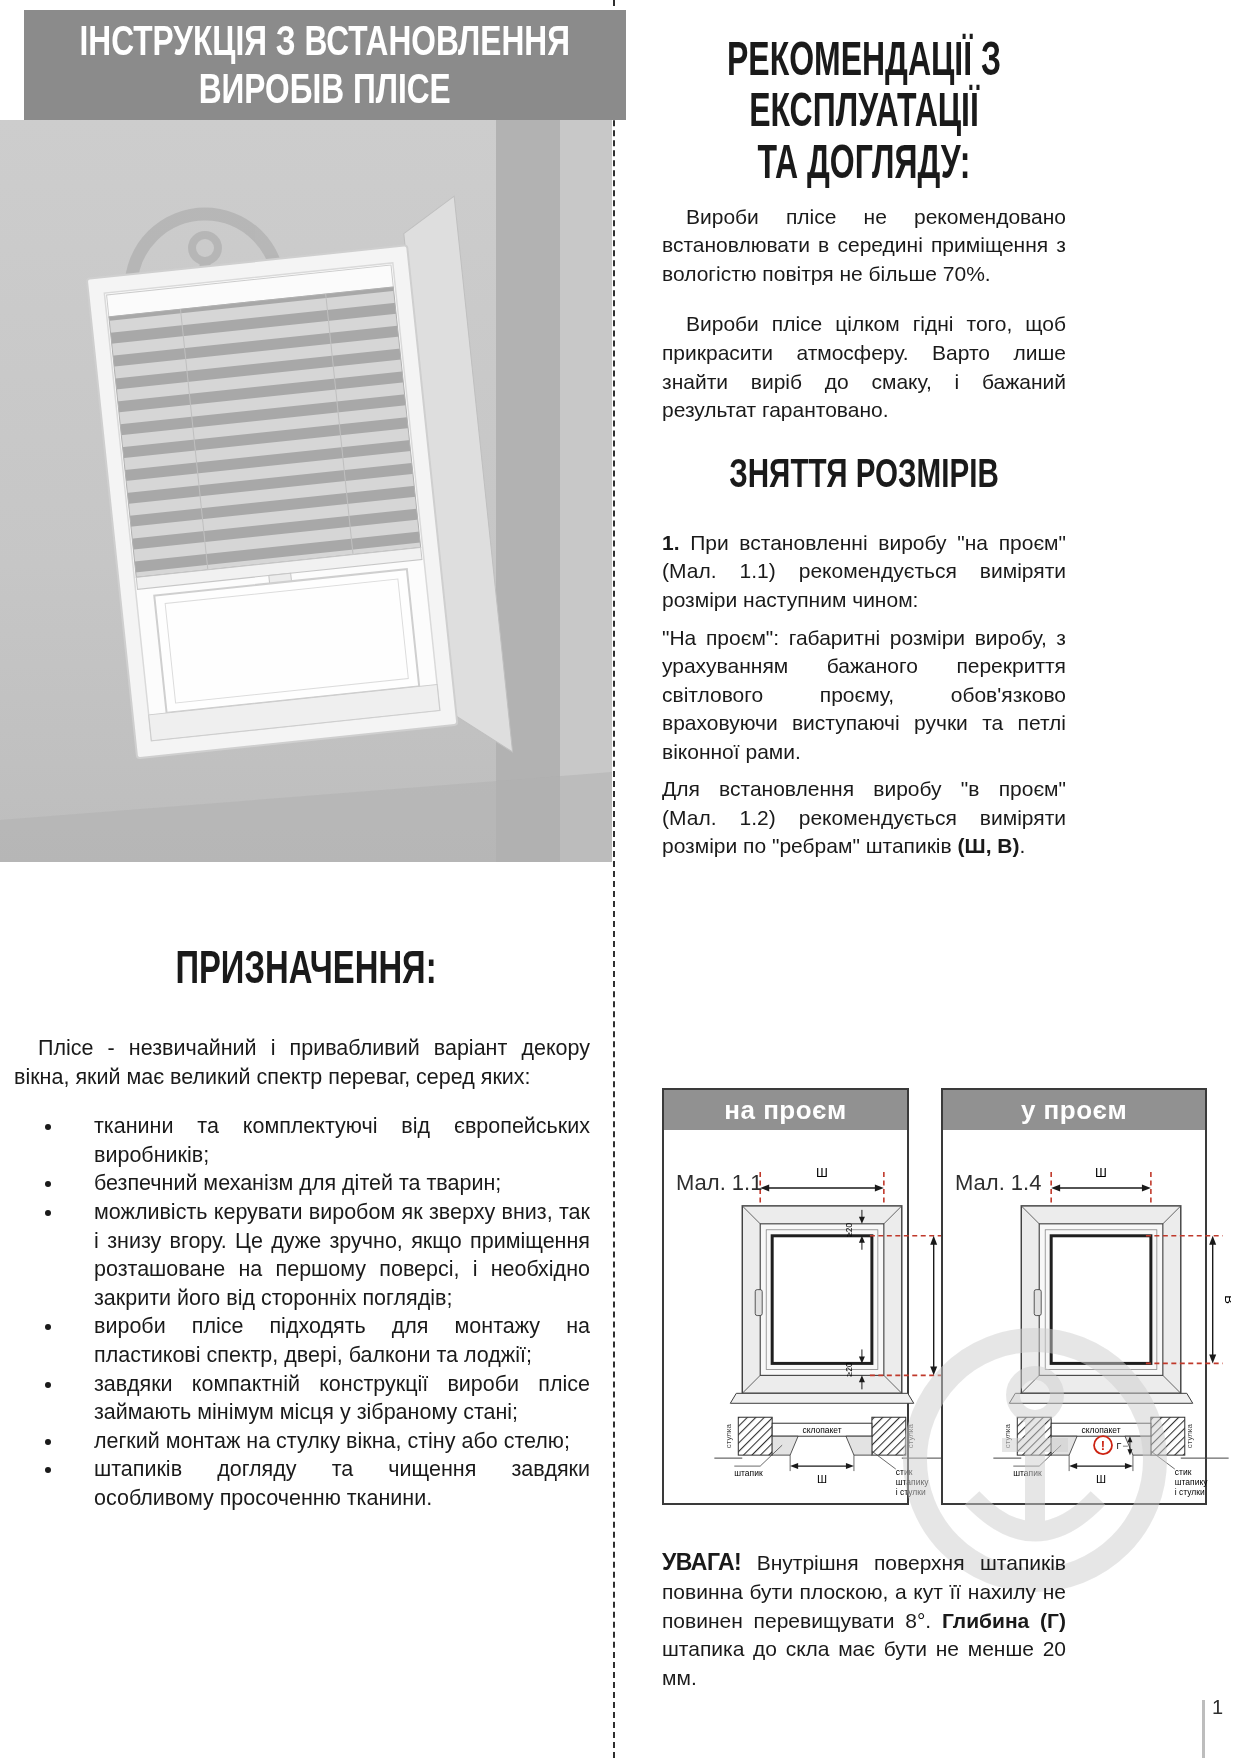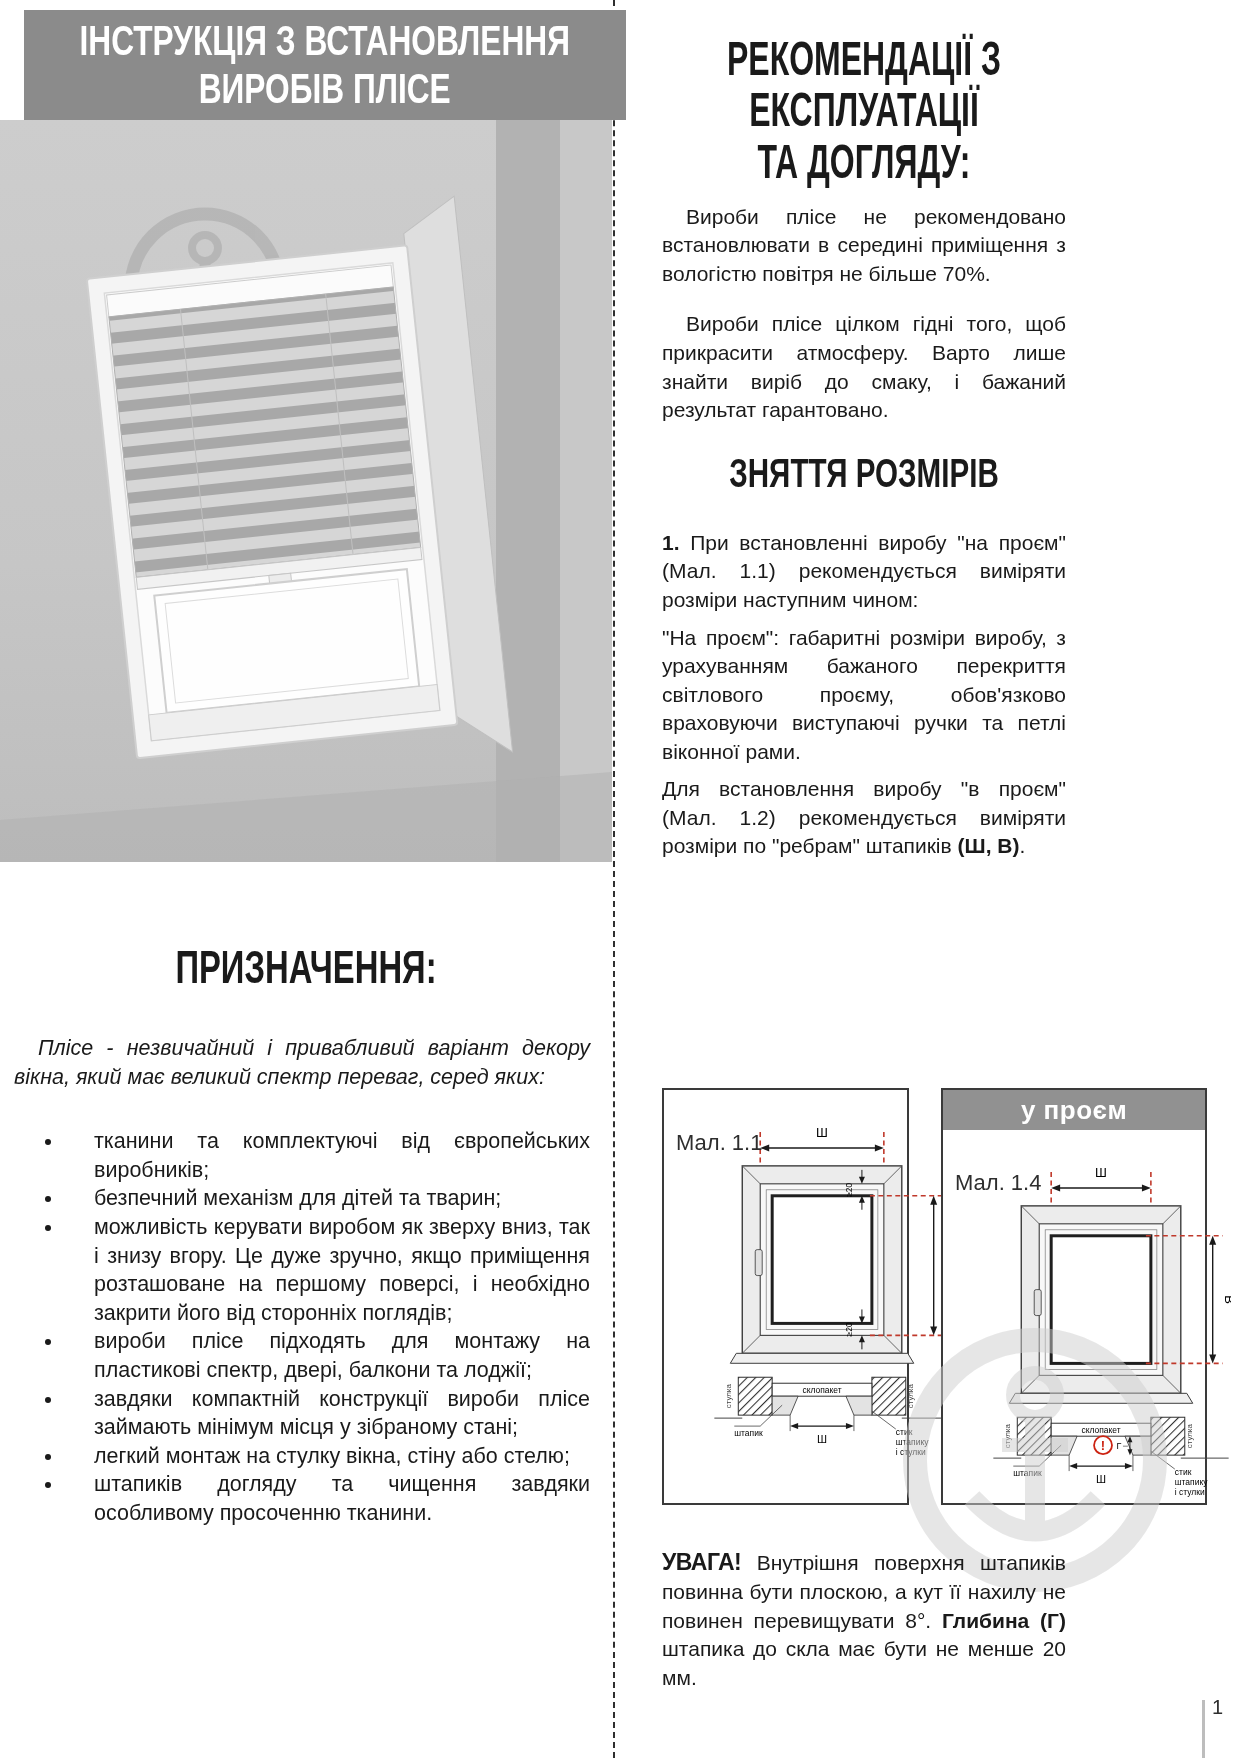--- a/index.html
+++ b/index.html
@@ -11,21 +11,21 @@
   .left-header{position:absolute;left:24px;top:10px;width:602px;height:110px;background:#8b8b8b;
                display:flex;align-items:center;justify-content:center;}
   .left-header .hl{color:#fff;font-weight:700;font-size:36px;line-height:1.16;text-align:center;
                    transform:scale(0.88,1.16);white-space:nowrap;}
   .photo{position:absolute;left:0;top:120px;width:612px;height:742px;}
   .photo svg{display:block;width:100%;height:100%;}
   .purpose-head{position:absolute;left:0;top:944px;width:612px;text-align:center;font-weight:700;
                 font-size:41px;transform:scale(0.8,1.12);}
   .left-body{position:absolute;left:14px;top:1034px;width:576px;font-size:21.5px;line-height:1.33;
              text-align:justify;}
-  .left-body .intro{margin:0 0 36px;text-indent:24px;font-style:italic;}
+  .left-body .intro{margin:0 0 21px;text-indent:24px;}
   .left-body ul{margin:0;padding:0 0 0 50px;list-style:disc outside;}
   .left-body li{padding-left:30px;margin:0;}
   
   .right-col{position:absolute;left:662px;top:34px;width:404px;font-size:21px;line-height:1.36;
              text-align:justify;}
   .r-head{font-weight:700;font-size:41px;line-height:1.08;text-align:center;
           transform:scale(0.78,1.15);transform-origin:50% 0;margin:0 0 36px;}
   .right-col p{margin:0 0 9px;}
   .indent{text-indent:24px;}
   .gap-lg{margin-bottom:22px !important;}
@@ -132,20 +132,21 @@
     <p class="indent gap-lg">Вироби плісе не рекомендовано встановлювати в середині приміщення з вологістю повітря не більше 70%.</p>
     <p class="indent italic">Вироби плісе цілком гідні того, щоб прикрасити атмосферу. Варто лише знайти виріб до смаку, і бажаний результат гарантовано.</p>
 
     <div class="m-head">ЗНЯТТЯ РОЗМІРІВ</div>
     <p><b>1.</b><span> При встановленні виробу "на проєм" (Мал. 1.1) рекомендується виміряти розміри наступним чином:</span></p>
     <p>"На проєм": габаритні розміри виробу, з урахуванням бажаного перекриття світлового проєму, обов'язково враховуючи виступаючі ручки та петлі віконної рами.</p>
     <p><span>Для встановлення виробу "в проєм" (Мал. 1.2) рекомендується виміряти розміри по "ребрам" штапиків </span><b>(Ш, В)</b><span>.</span></p>
   </div>
 
   <div class="dbox dbox1">
+    <div class="dhead">на проєм</div>
     <div class="dbody">
       <div class="fig-label">Мал. 1.1</div>
       <svg viewBox="0 0 240 336">
         <defs>
           <pattern id="hA" width="6" height="6" patternTransform="rotate(45)" patternUnits="userSpaceOnUse">
             <rect width="6" height="6" fill="#ffffff"></rect>
               <line x1="0" y1="0" x2="0" y2="6" stroke="#333" stroke-width="2.2"></line>
           </pattern>
         </defs>
 

